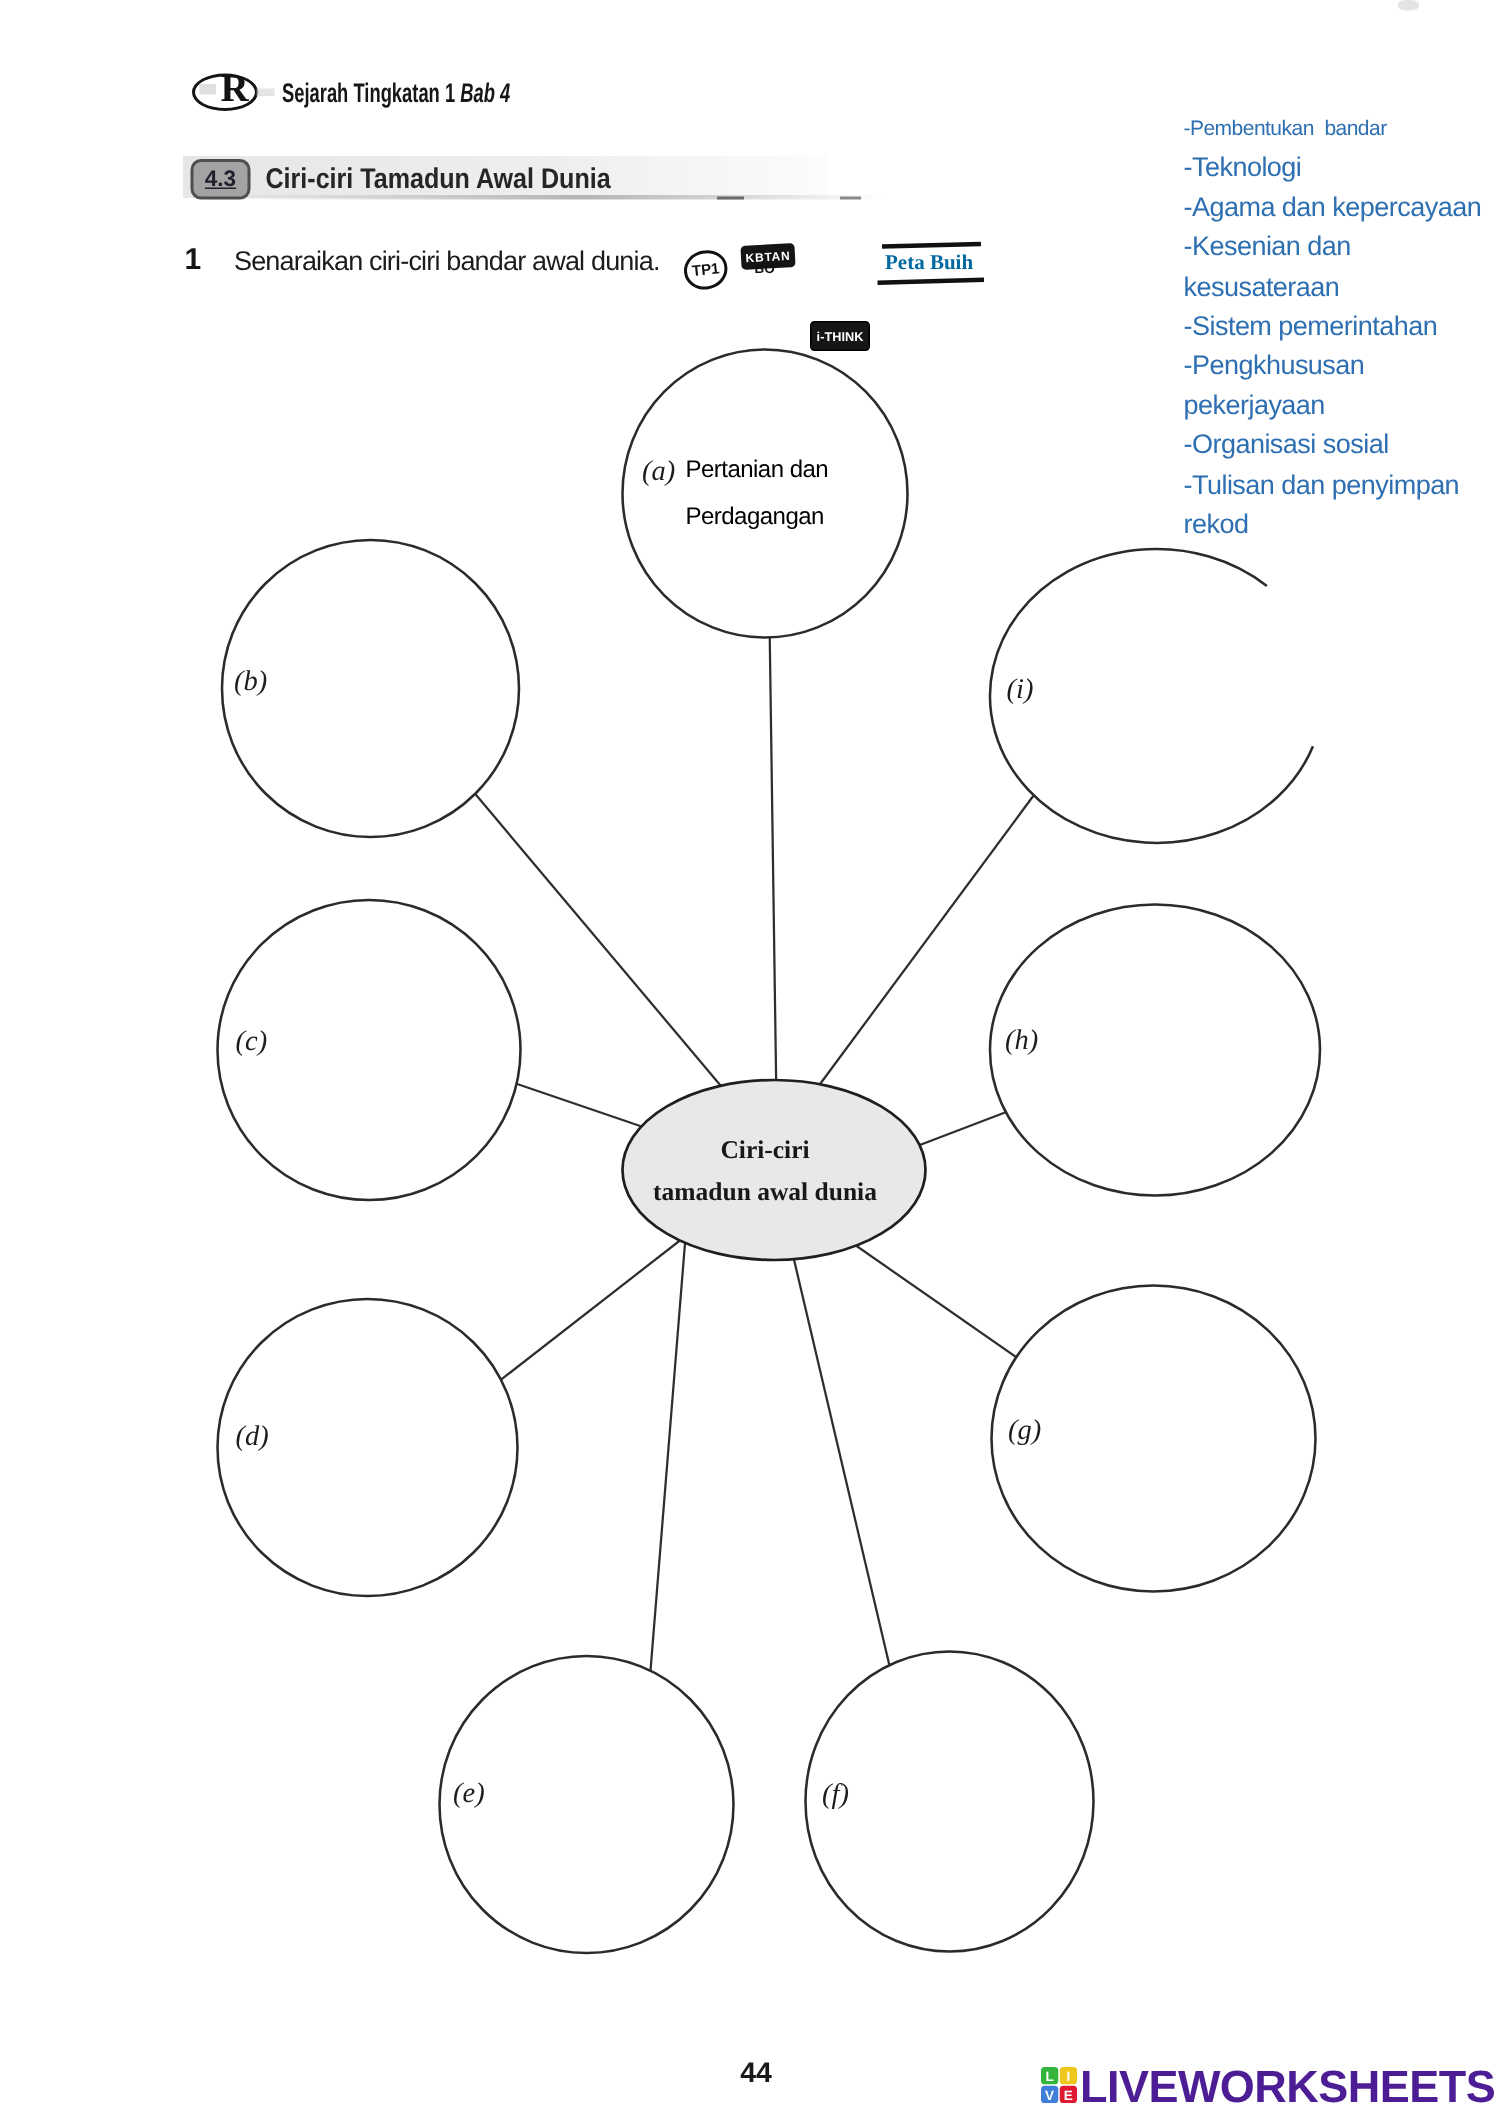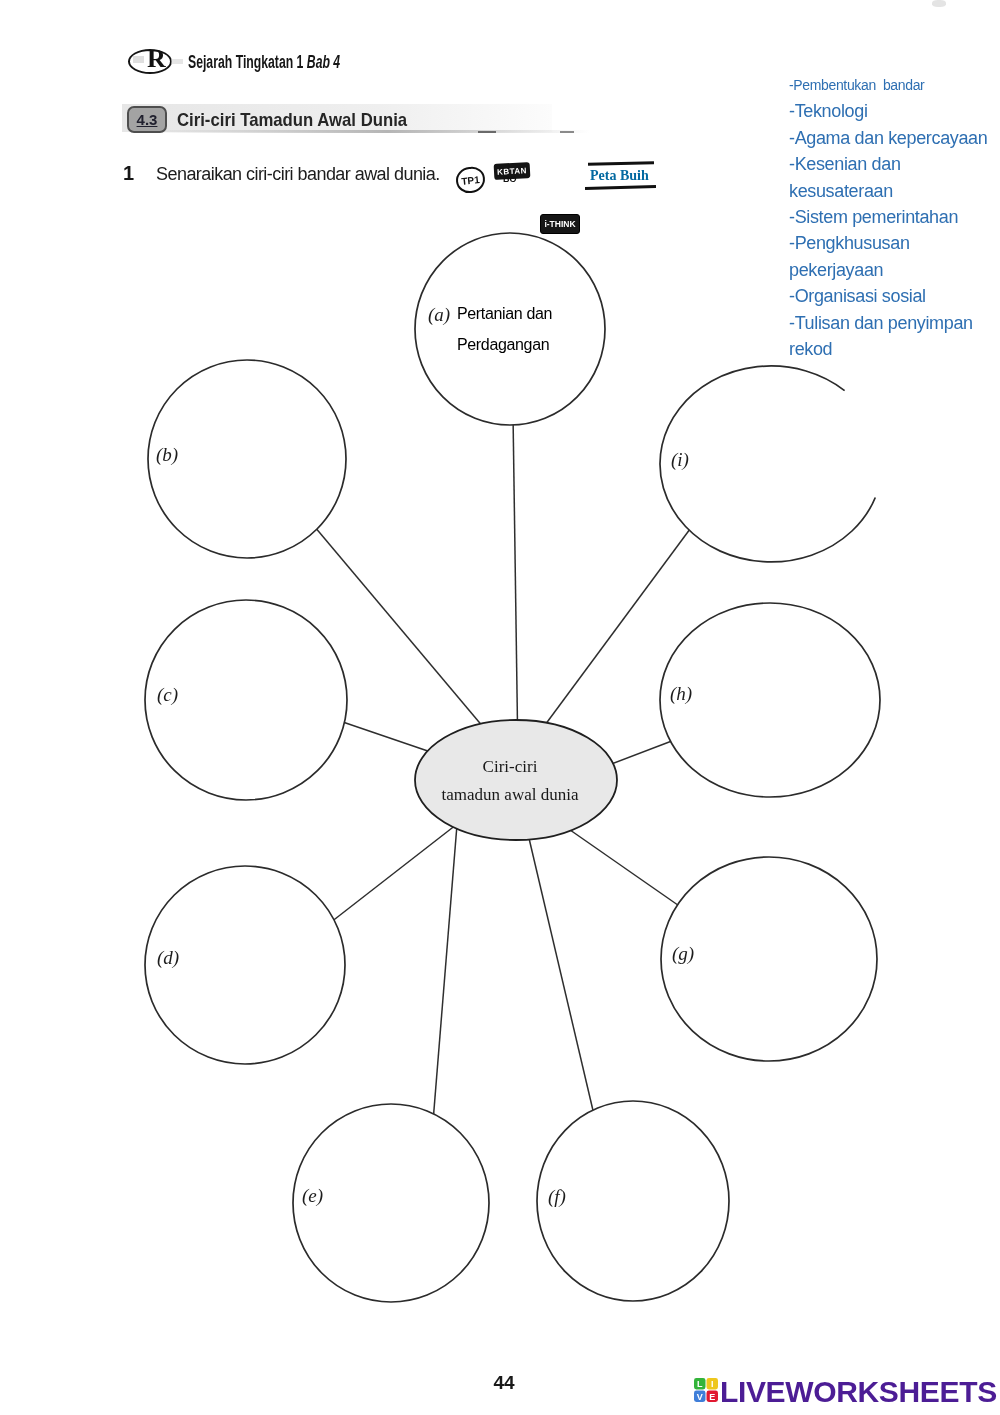--- a/index.html
+++ b/index.html
@@ -33,21 +33,21 @@
     <ellipse cx="770" cy="700" rx="110" ry="97"></ellipse>
   </g>
 
   <ellipse cx="771" cy="464" rx="111" ry="98" fill="#ffffff" stroke="none"></ellipse>
   <path d="M 875.3 497.5 A 111 98 0 1 1 844.6 390.6" fill="none" stroke="#2b2b2b" stroke-width="1.7"></path>
 
   <ellipse cx="516" cy="780" rx="101" ry="60" fill="#e8e8e8" stroke="#1f1f1f" stroke-width="1.8"></ellipse>
 </svg>
 
 <div class="abs" style="left:416px;top:753px;width:188px;text-align:center;
-     font-family:'Liberation Serif',serif;font-weight:normal;font-size:17px;line-height:28px;color:#181818;">
+     font-family:'Liberation Serif',serif;font-weight:bold;font-size:17px;line-height:28px;color:#181818;">
   Ciri-ciri<br>tamadun awal dunia
 </div>
 
 <div class="abs" style="left:428px;top:304px;font-family:'Liberation Serif',serif;font-style:italic;font-size:19px;color:#1d1d1d;">(a)</div>
 <div class="abs" style="left:156px;top:444px;font-family:'Liberation Serif',serif;font-style:italic;font-size:19px;color:#1d1d1d;">(b)</div>
 <div class="abs" style="left:157px;top:684px;font-family:'Liberation Serif',serif;font-style:italic;font-size:19px;color:#1d1d1d;">(c)</div>
 <div class="abs" style="left:157px;top:947px;font-family:'Liberation Serif',serif;font-style:italic;font-size:19px;color:#1d1d1d;">(d)</div>
 <div class="abs" style="left:302px;top:1185px;font-family:'Liberation Serif',serif;font-style:italic;font-size:19px;color:#1d1d1d;">(e)</div>
 <div class="abs" style="left:548px;top:1186px;font-family:'Liberation Serif',serif;font-style:italic;font-size:19px;color:#1d1d1d;">(f)</div>
 <div class="abs" style="left:672px;top:943px;font-family:'Liberation Serif',serif;font-style:italic;font-size:19px;color:#1d1d1d;">(g)</div>

